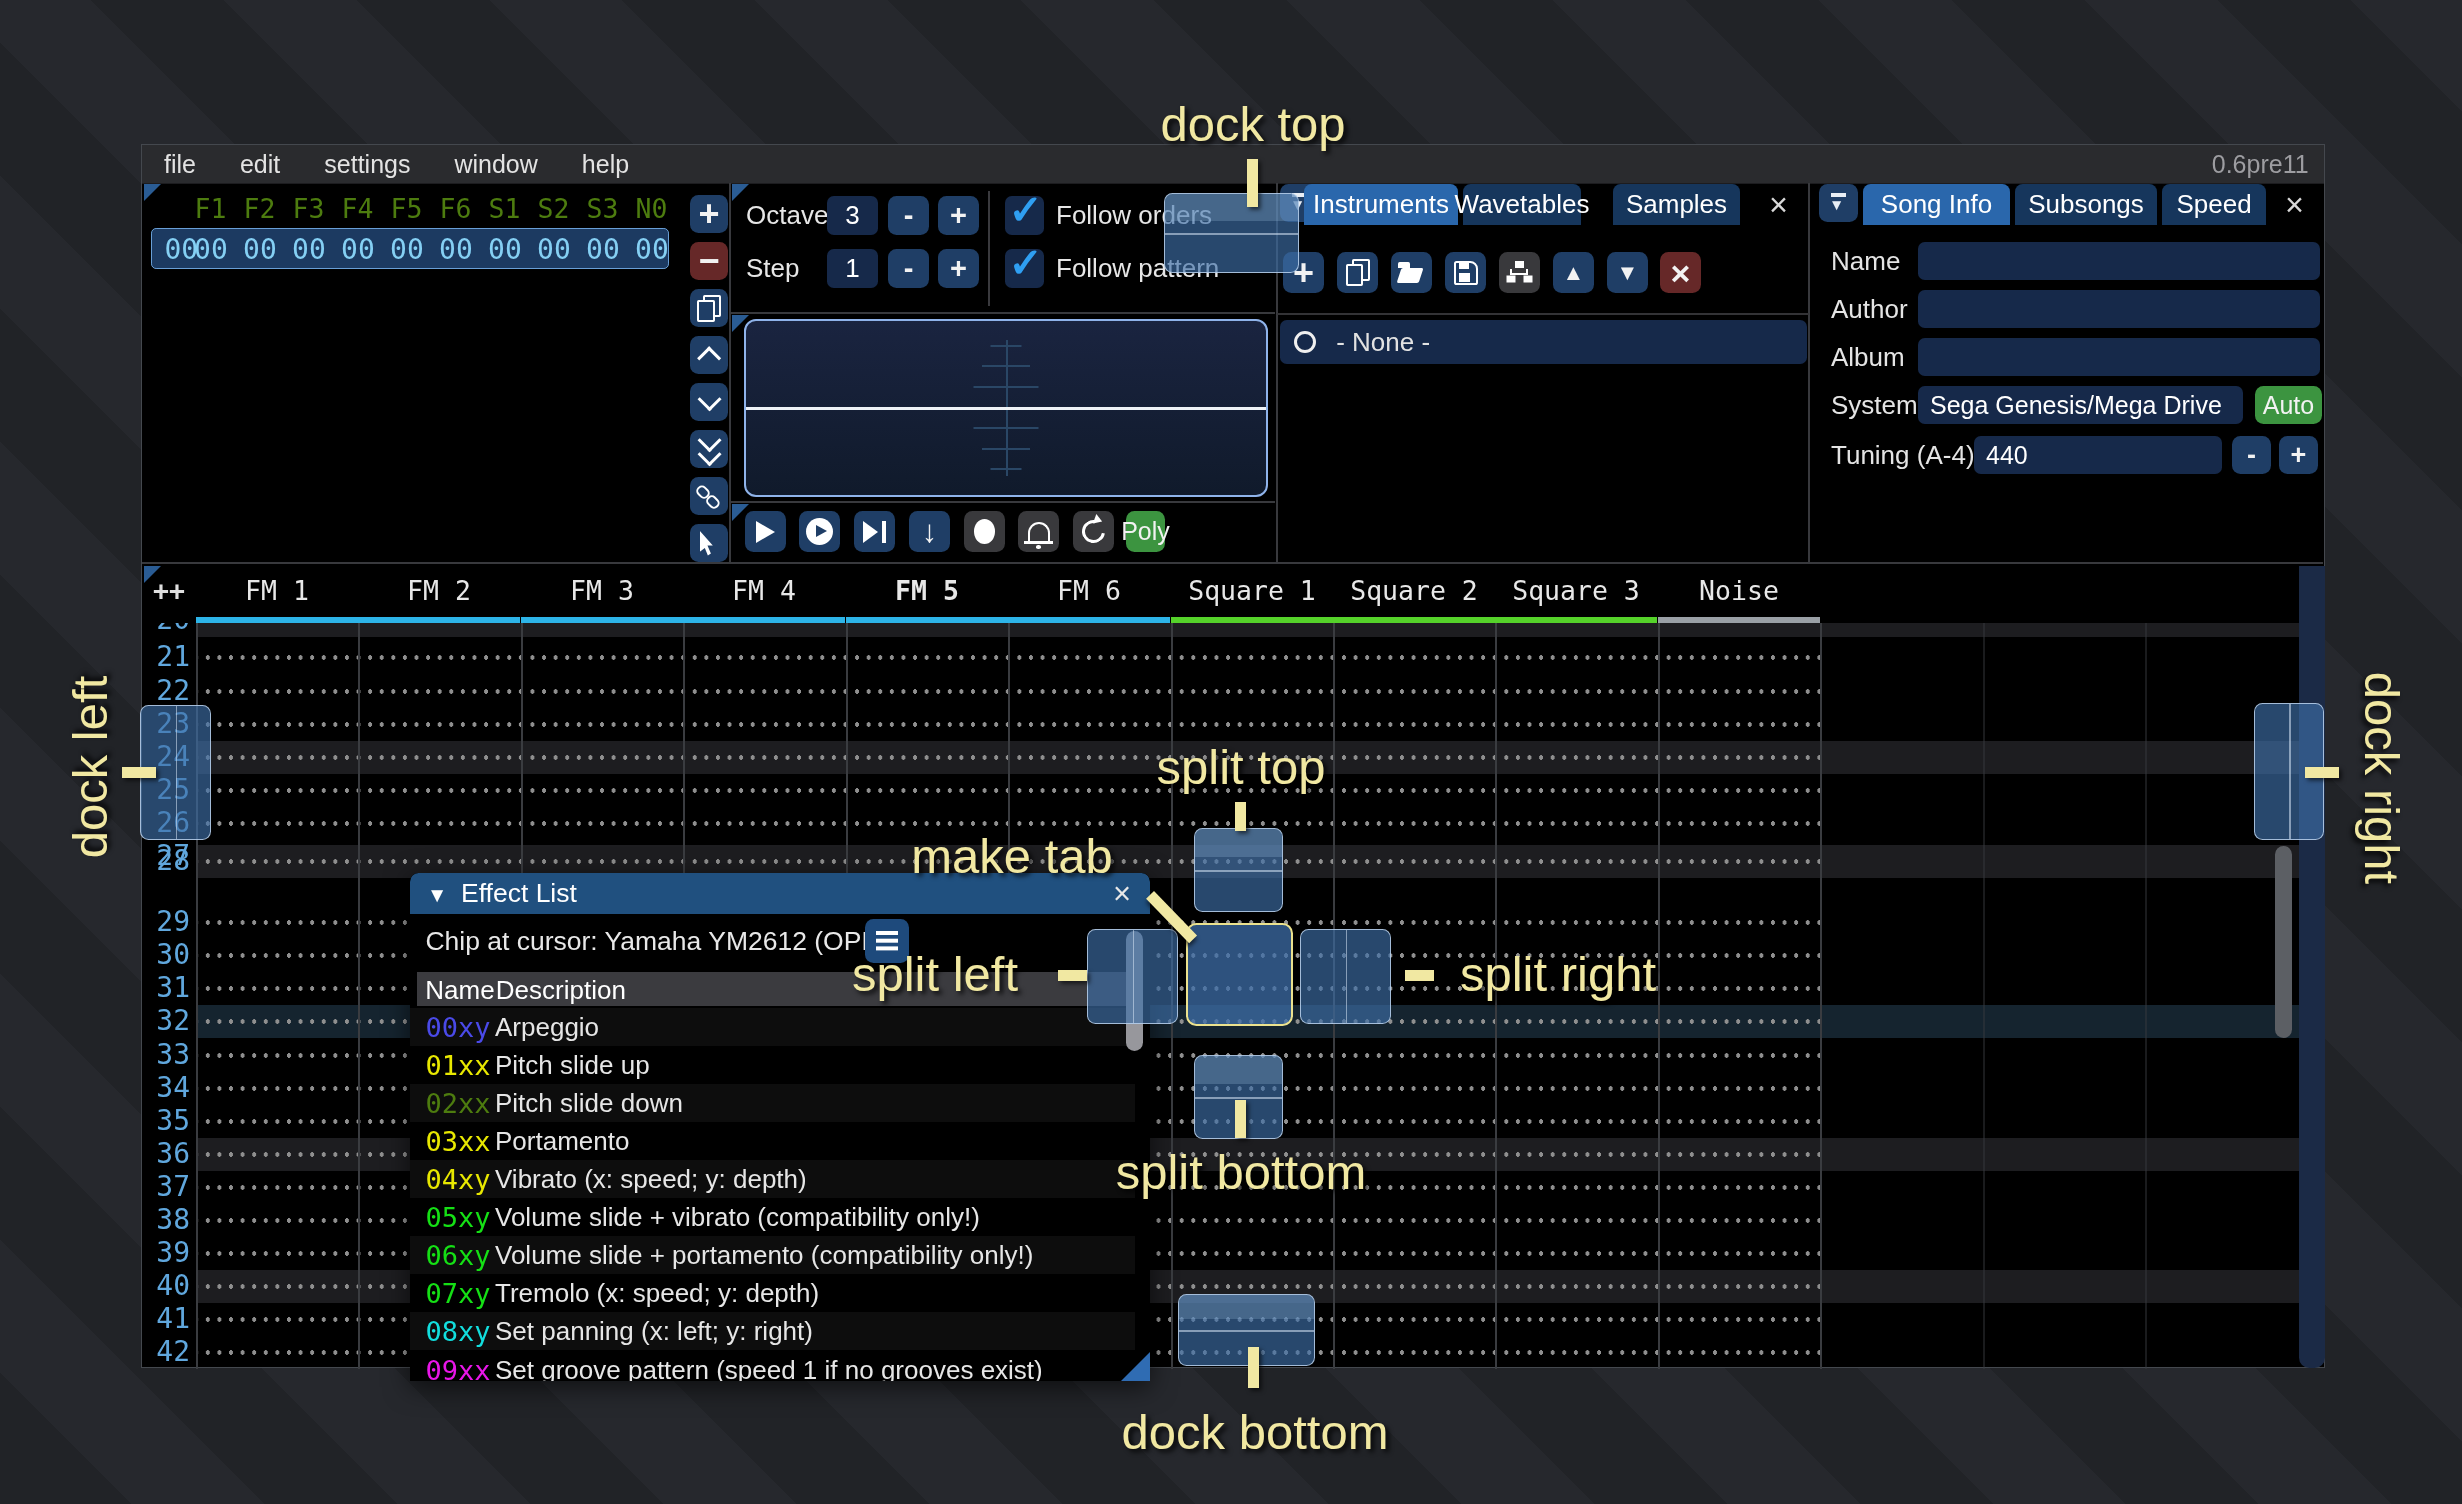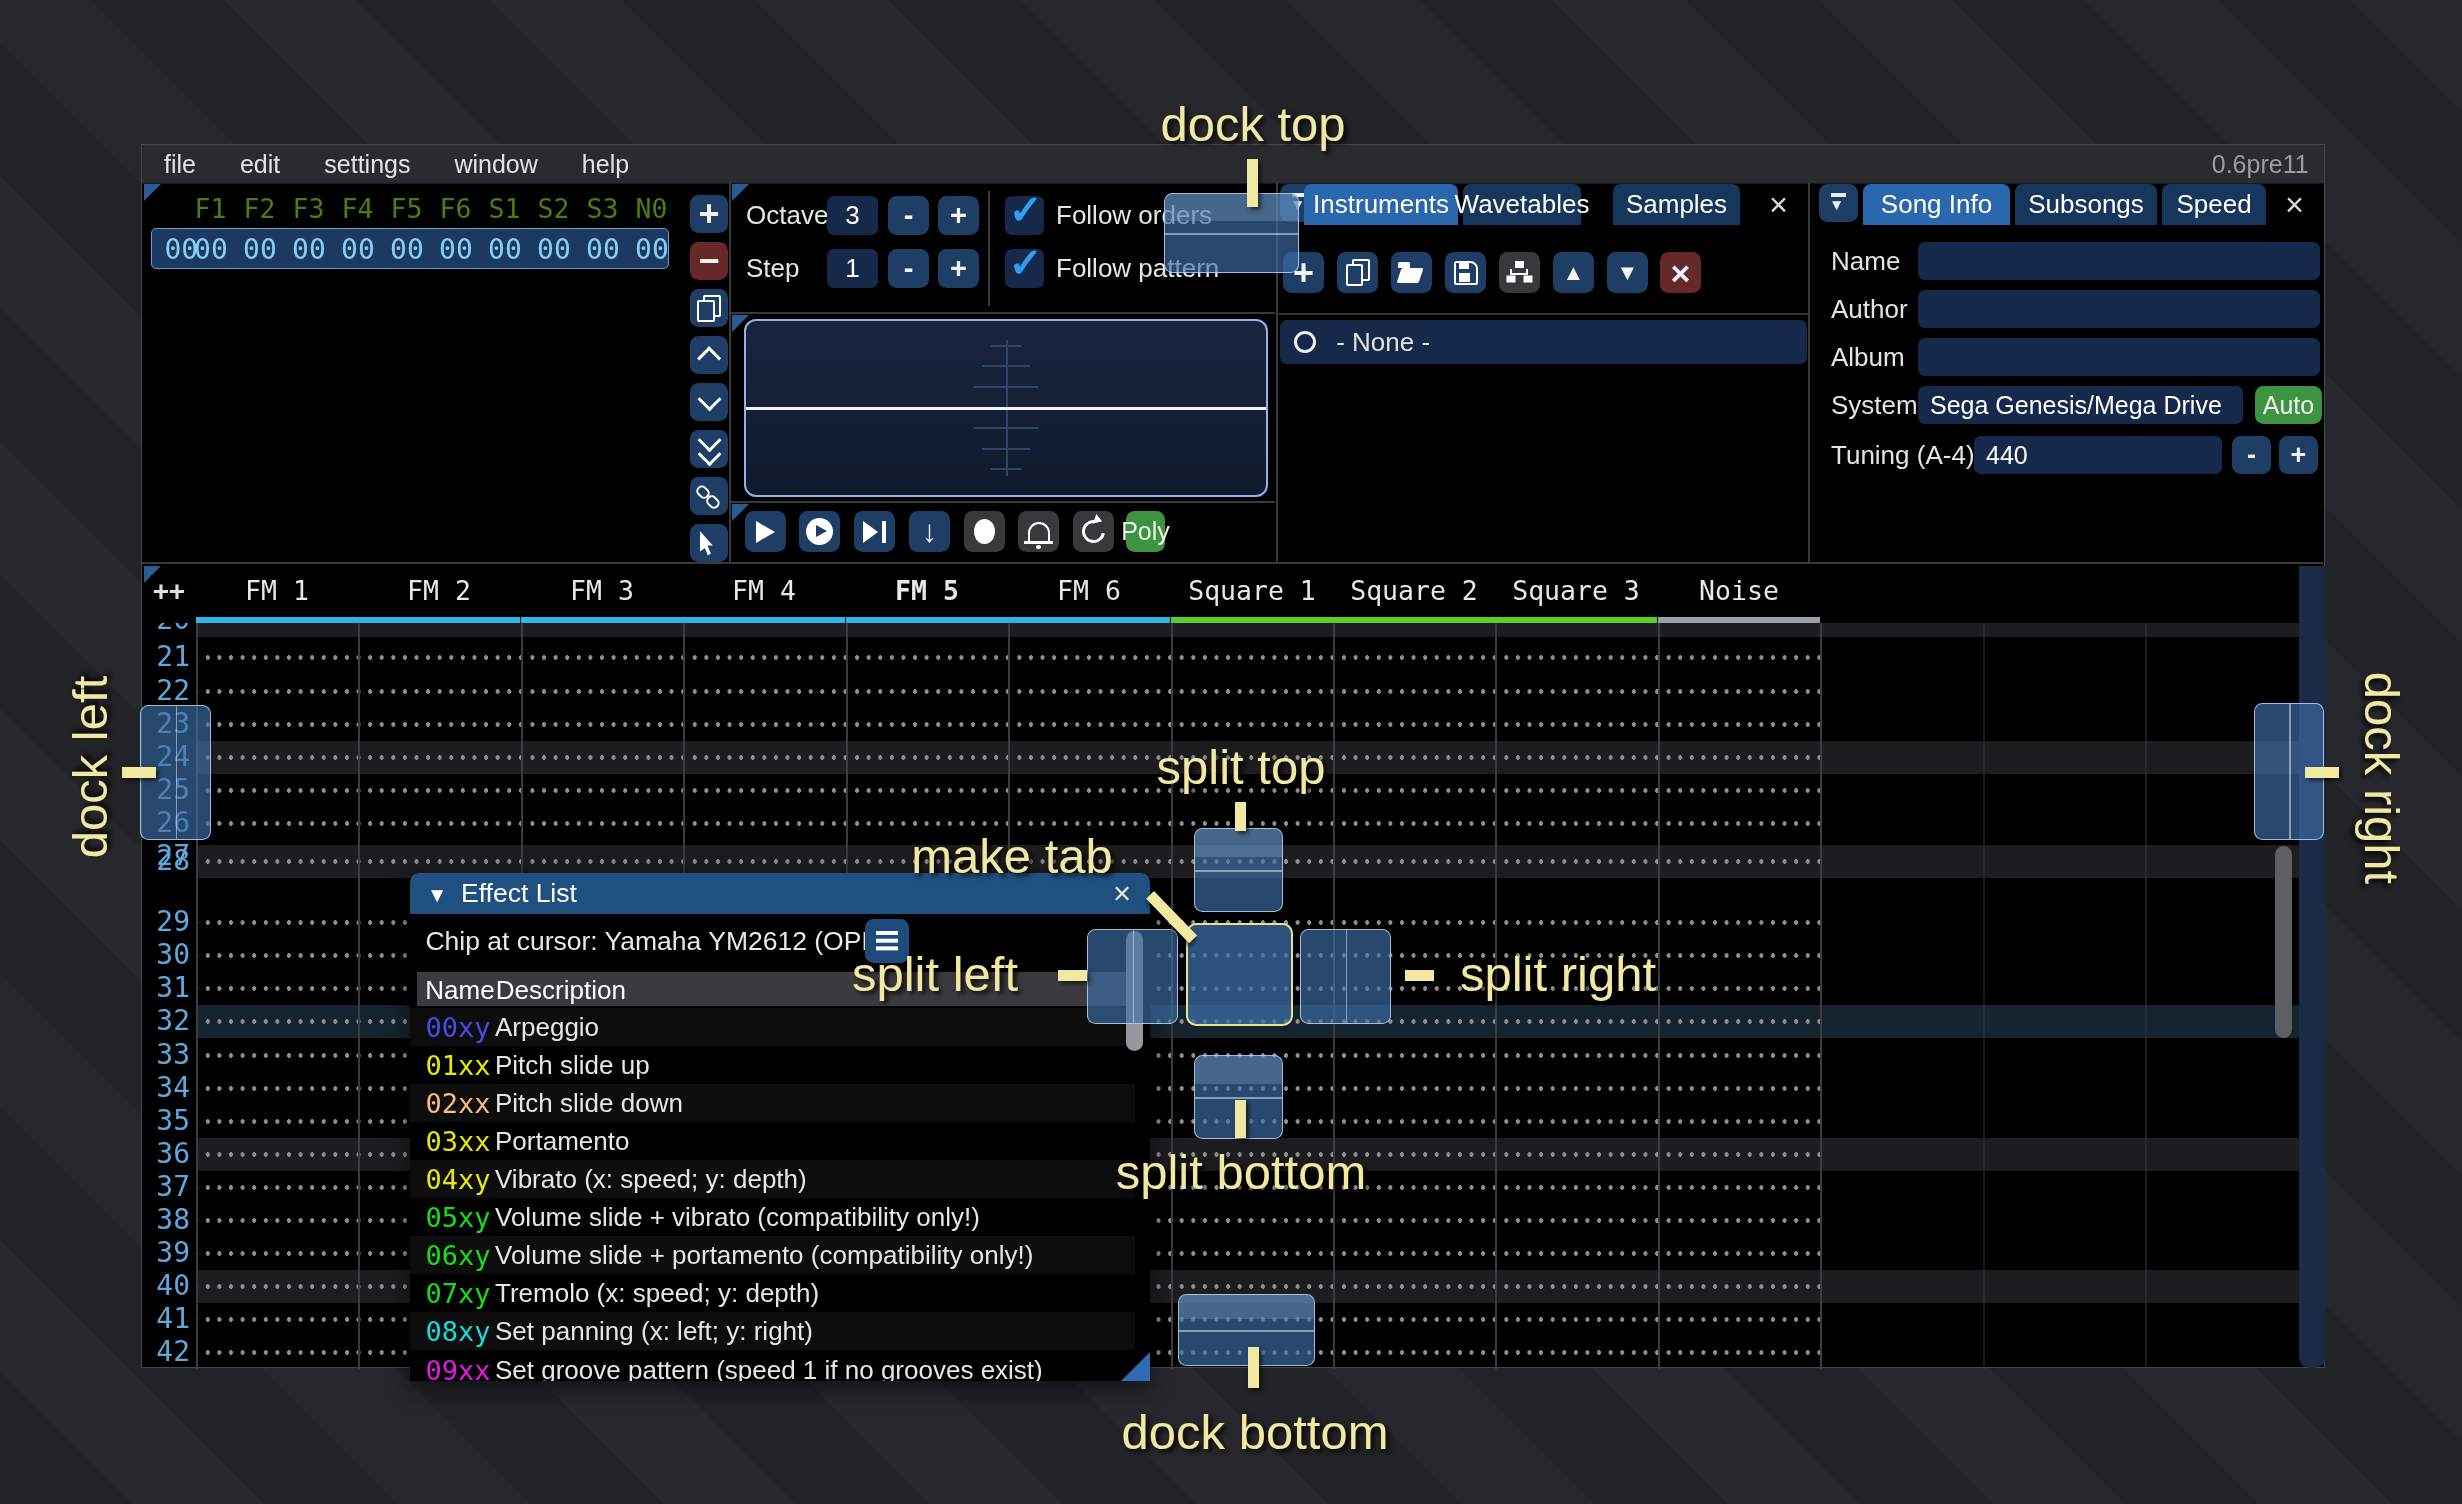--- a/index.html
+++ b/index.html
@@ -591,21 +591,21 @@
       <div id="fx-rows">
           <div class="fxrow alt" style="top: 135px;">
             <span class="code mono" style="color:#4a4ae8">00xy</span>
             <span class="desc">Arpeggio</span>
           </div>
           <div class="fxrow" style="top: 173px;">
             <span class="code mono" style="color:#e8e800">01xx</span>
             <span class="desc">Pitch slide up</span>
           </div>
           <div class="fxrow alt" style="top: 211px;">
-            <span class="code mono" style="color:#fdba74">02xx</span>
+            <span class="code mono" style="color:#4d7c0f">02xx</span>
             <span class="desc">Pitch slide down</span>
           </div>
           <div class="fxrow" style="top: 249px;">
             <span class="code mono" style="color:#e8e800">03xx</span>
             <span class="desc">Portamento</span>
           </div>
           <div class="fxrow alt" style="top: 287px;">
             <span class="code mono" style="color:#e8e800">04xy</span>
             <span class="desc">Vibrato (x: speed; y: depth)</span>
           </div>

